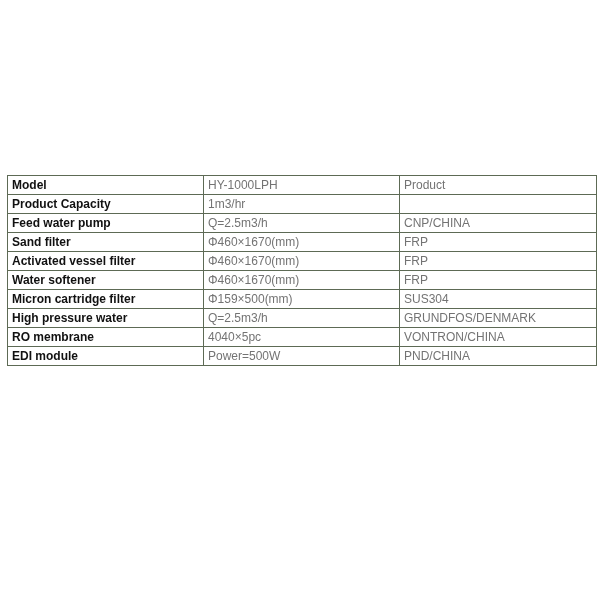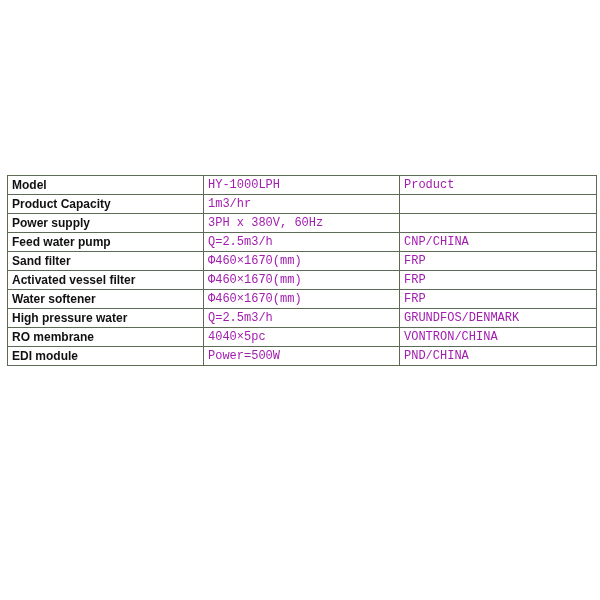--- a/index.html
+++ b/index.html
@@ -39,22 +39,21 @@
       overflow: hidden;
       vertical-align: middle;
     }
     table.spec td.label {
       font-weight: bold;
       color: #111111;
     }
     table.spec td.value,
     table.spec td.remark {
       font-weight: normal;
-      color: #a21caf;
-      font-family: Liberation Mono, monospace;
+      color: #737373;
     }
   </style>
 </head>
 <body>
 
 <div class="page">
   <table class="spec">
     <colgroup>
       <col class="c1">
         <col class="c2">
@@ -65,43 +64,43 @@
         <td class="label">Model</td>
         <td class="value">HY-1000LPH</td>
         <td class="remark">Product</td>
       </tr>
       <tr>
         <td class="label">Product Capacity</td>
         <td class="value">1m3/hr</td>
         <td class="remark"></td>
       </tr>
       <tr>
-        <td class="label">Power supply</td>
-        <td class="value">3PH x 380V, 60Hz</td>
-        <td class="remark"></td>
-      </tr>
-      <tr>
         <td class="label">Feed water pump</td>
         <td class="value">Q=2.5m3/h</td>
         <td class="remark">CNP/CHINA</td>
       </tr>
       <tr>
         <td class="label">Sand filter</td>
         <td class="value">Φ460×1670(mm)</td>
         <td class="remark">FRP</td>
       </tr>
       <tr>
         <td class="label">Activated vessel filter</td>
         <td class="value">Φ460×1670(mm)</td>
         <td class="remark">FRP</td>
       </tr>
       <tr>
         <td class="label">Water softener</td>
         <td class="value">Φ460×1670(mm)</td>
         <td class="remark">FRP</td>
+      </tr>
+      <tr>
+        <td class="label">Micron cartridge filter</td>
+        <td class="value">Φ159×500(mm)</td>
+        <td class="remark">SUS304</td>
       </tr>
       <tr>
         <td class="label">High pressure water</td>
         <td class="value">Q=2.5m3/h</td>
         <td class="remark">GRUNDFOS/DENMARK</td>
       </tr>
       <tr>
         <td class="label">RO membrane</td>
         <td class="value">4040×5pc</td>
         <td class="remark">VONTRON/CHINA</td>

